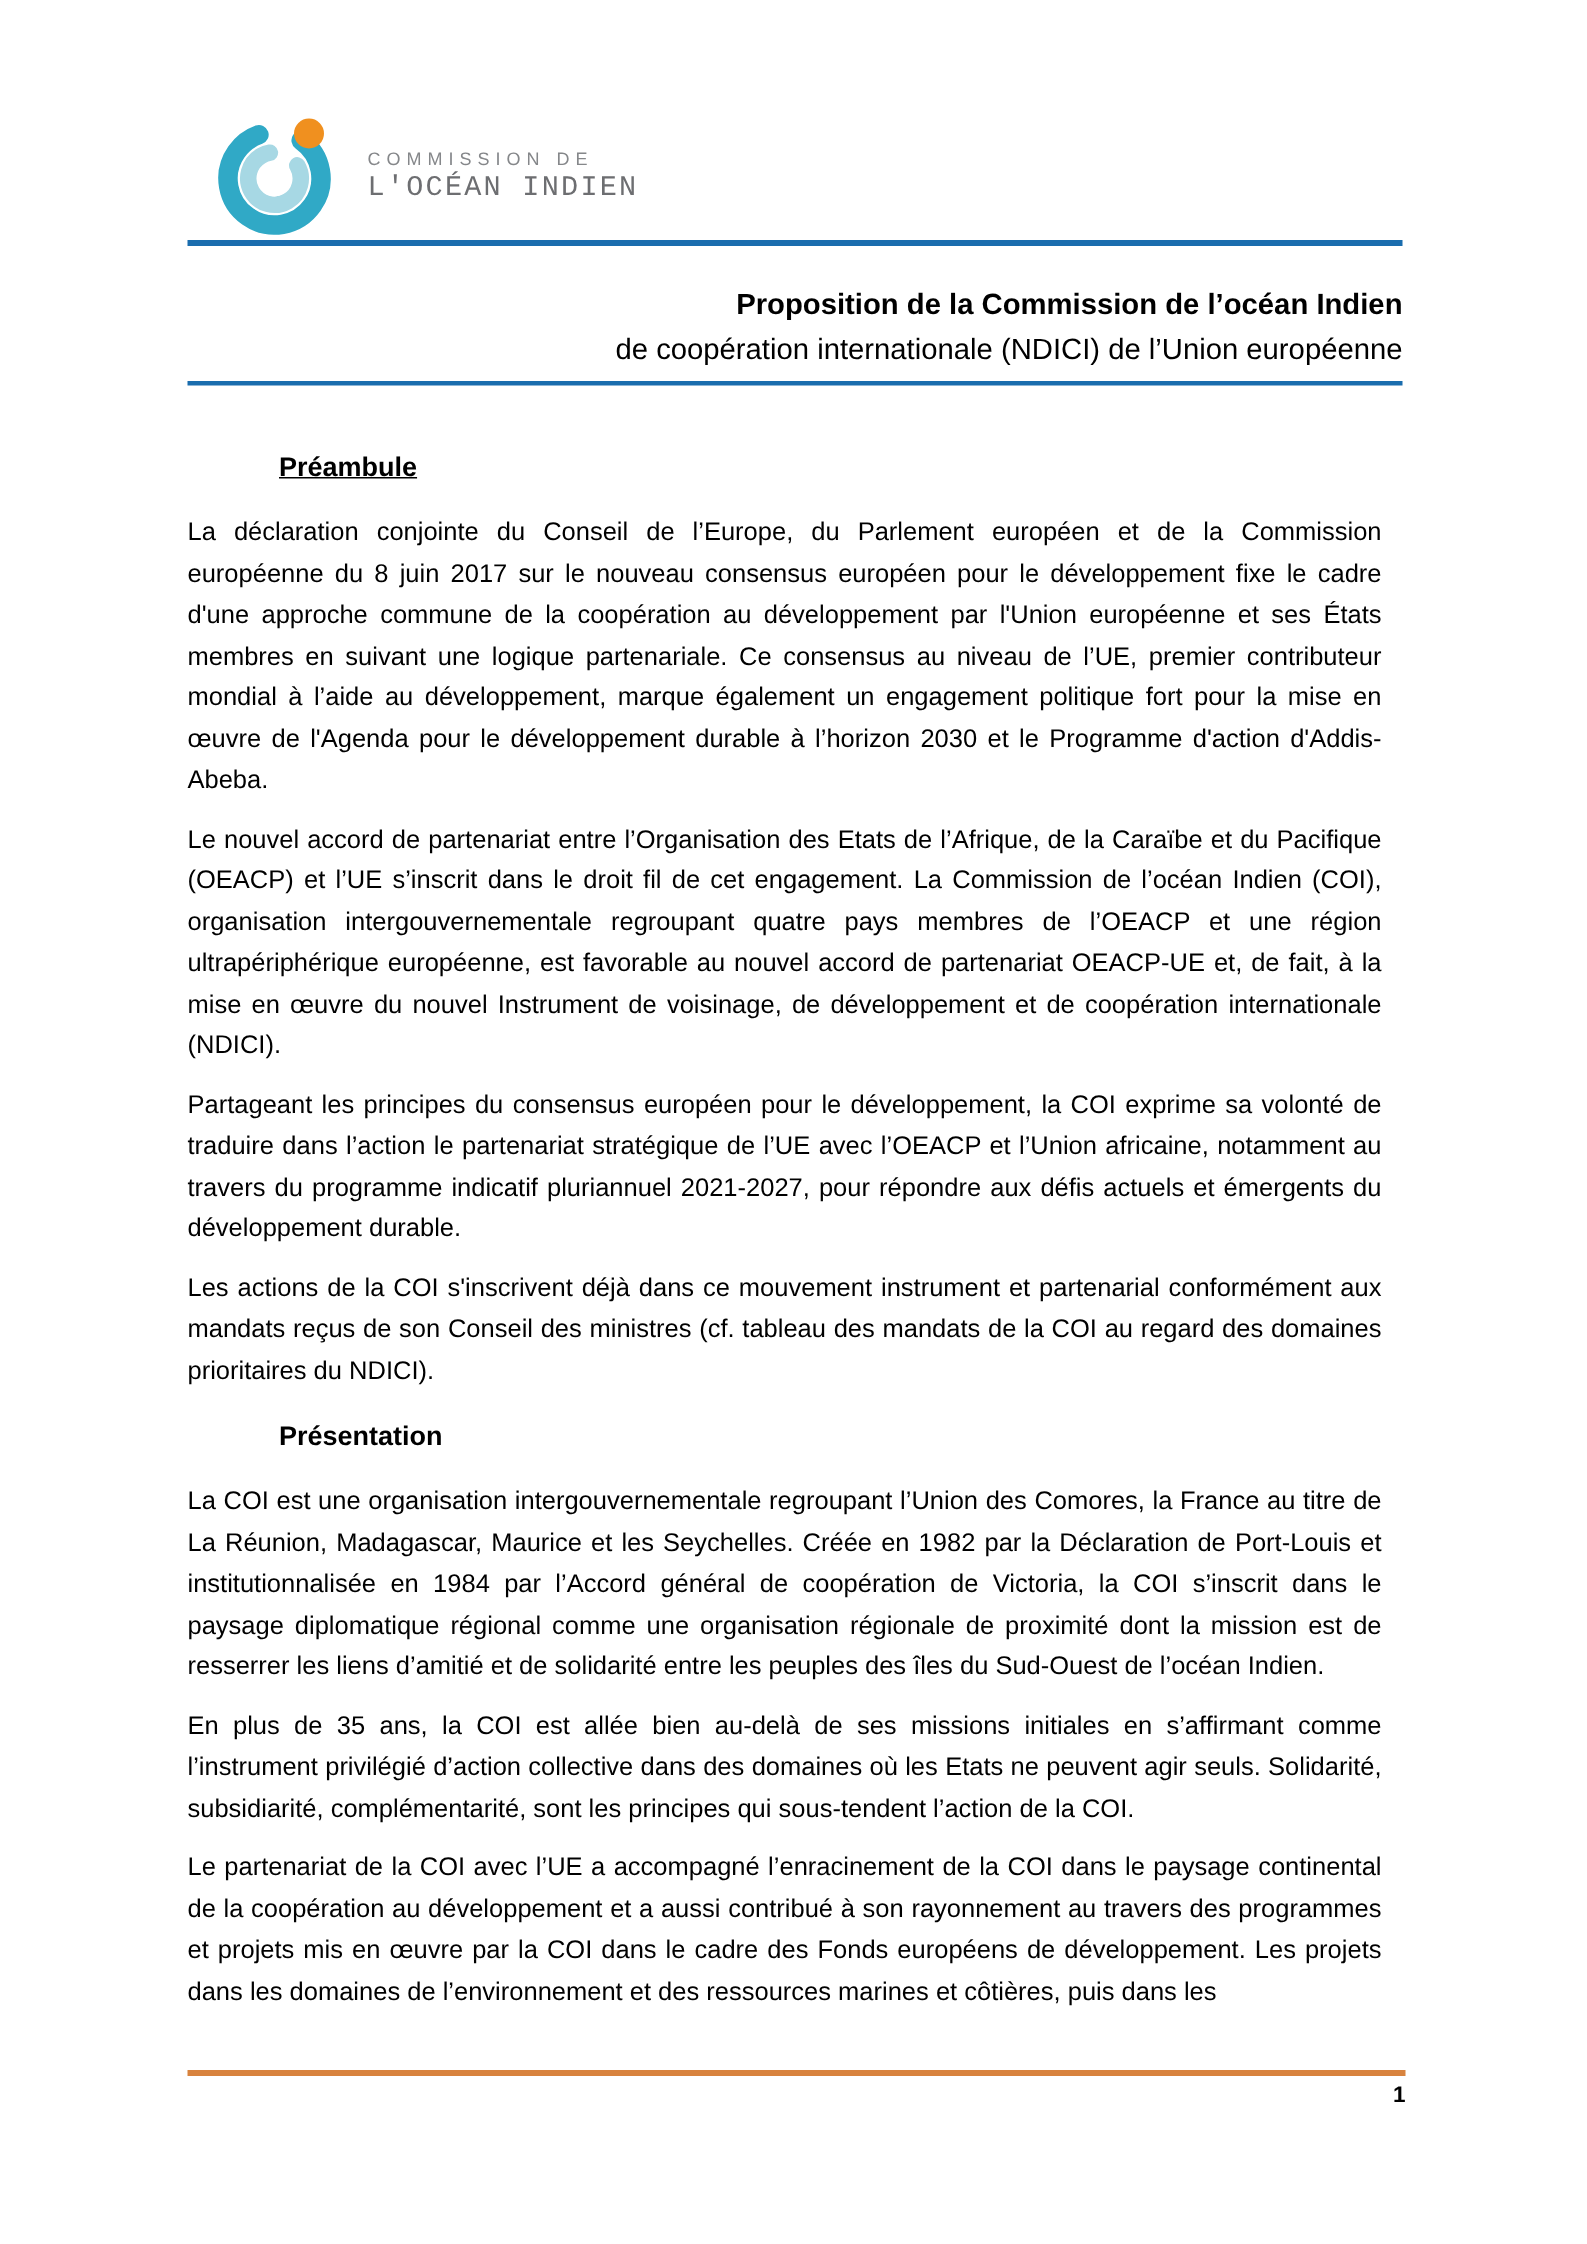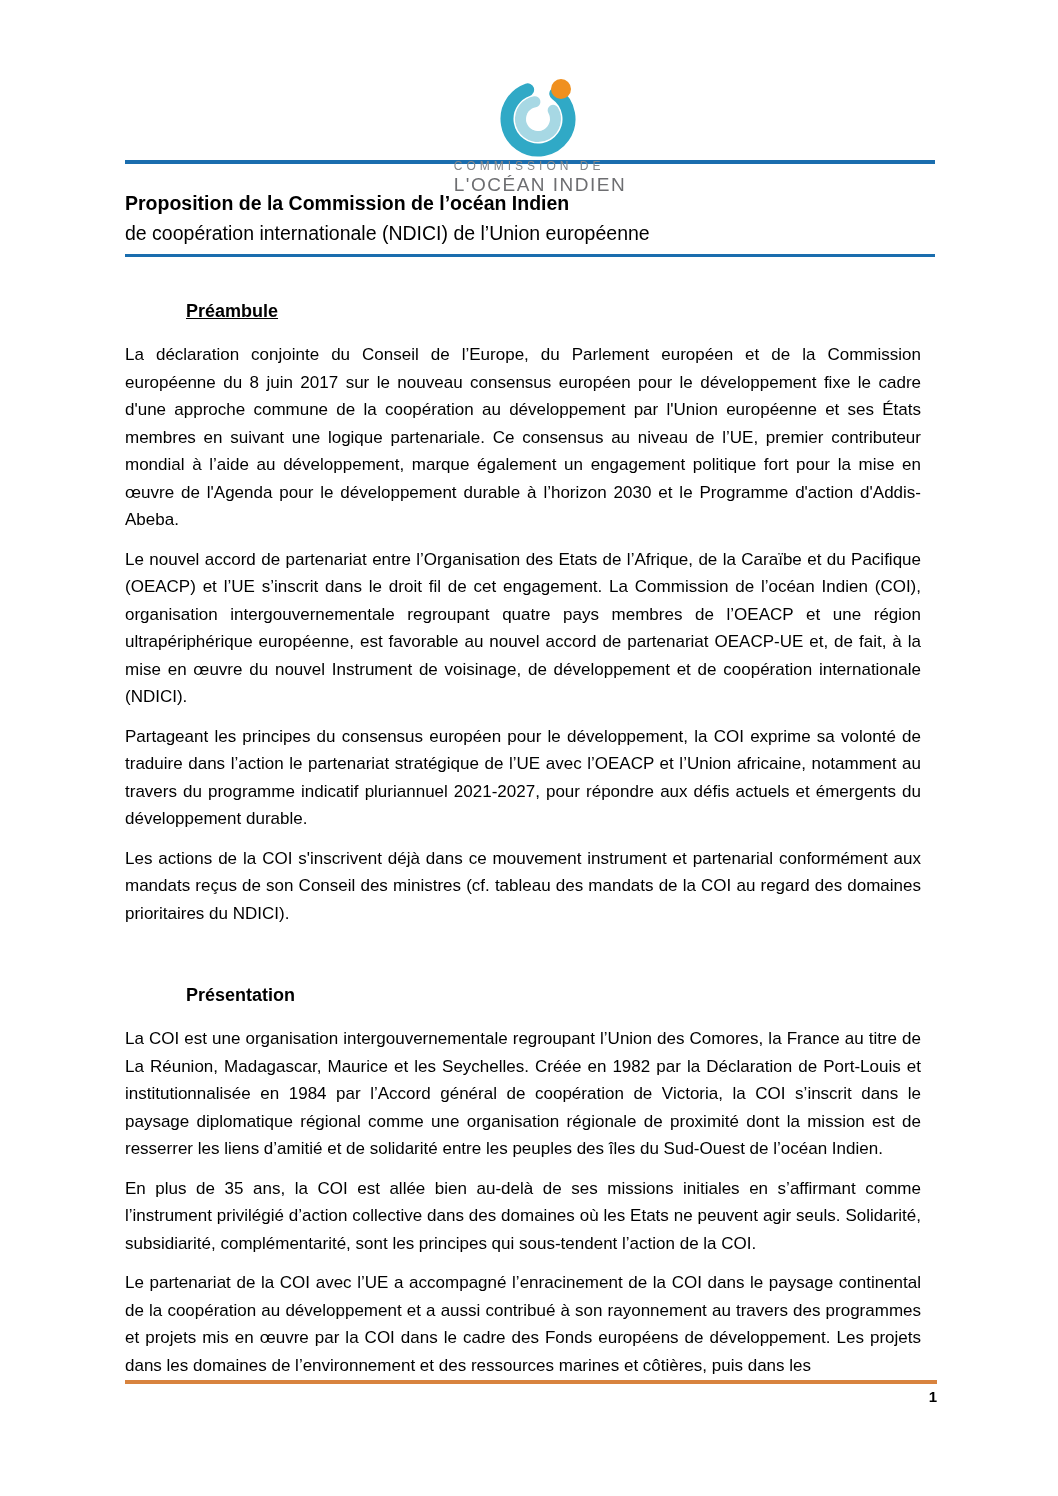--- a/index.html
+++ b/index.html
@@ -21,21 +21,20 @@
     left: 125px;
     top: 0;
     width: 810px;
   }
   
   .logo-row {
     margin-top: 76px;
     height: 82px;
     display: flex;
     align-items: center;
-    flex-direction: column;
   }
   .logo-mark {
     width: 82px;
     height: 82px;
     flex: 0 0 auto;
     margin-left: 18px;
   }
   .logo-text {
     margin-left: 20px;
     display: flex;
@@ -46,49 +45,50 @@
     font-size: 12px;
     letter-spacing: 4px;
     color: #85878a;
     line-height: 16px;
   }
   .logo-line2 {
     font-size: 19px;
     letter-spacing: 1.5px;
     color: #6d6e71;
     line-height: 22px;
+    font-family: Liberation Mono, monospace;
   }
   
   .rule {
     width: 100%;
     border: none;
     margin: 0;
   }
   .rule-blue-top  { height: 4px; background: #1a6dae; margin-top: 2px; }
   .rule-blue-bottom { height: 3px; background: #1a6dae; margin-top: 6px; }
   
   .title-block {
     margin-top: 24px;
-    text-align: left;
+    text-align: right;
     font-size: 19.5px;
     line-height: 30px;
     color: #000000;
   }
   .title-line1 { font-weight: bold; }
   
   .section-heading {
     margin: 0;
     padding-left: 61px;
     font-size: 18px;
     font-weight: bold;
     color: #000000;
     line-height: 24px;
   }
   .heading-preambule   { margin-top: 42px; text-decoration: underline; }
-  .heading-presentation{ margin-top: 56px; }
+  .heading-presentation{ margin-top: 18px; }
   
   p.body-par {
     margin: 12px 14px 0 0;
     font-size: 17px;
     line-height: 27.5px;
     text-align: justify;
     color: #000000;
   }
   p.first-after-heading { margin-top: 18px; }
   

